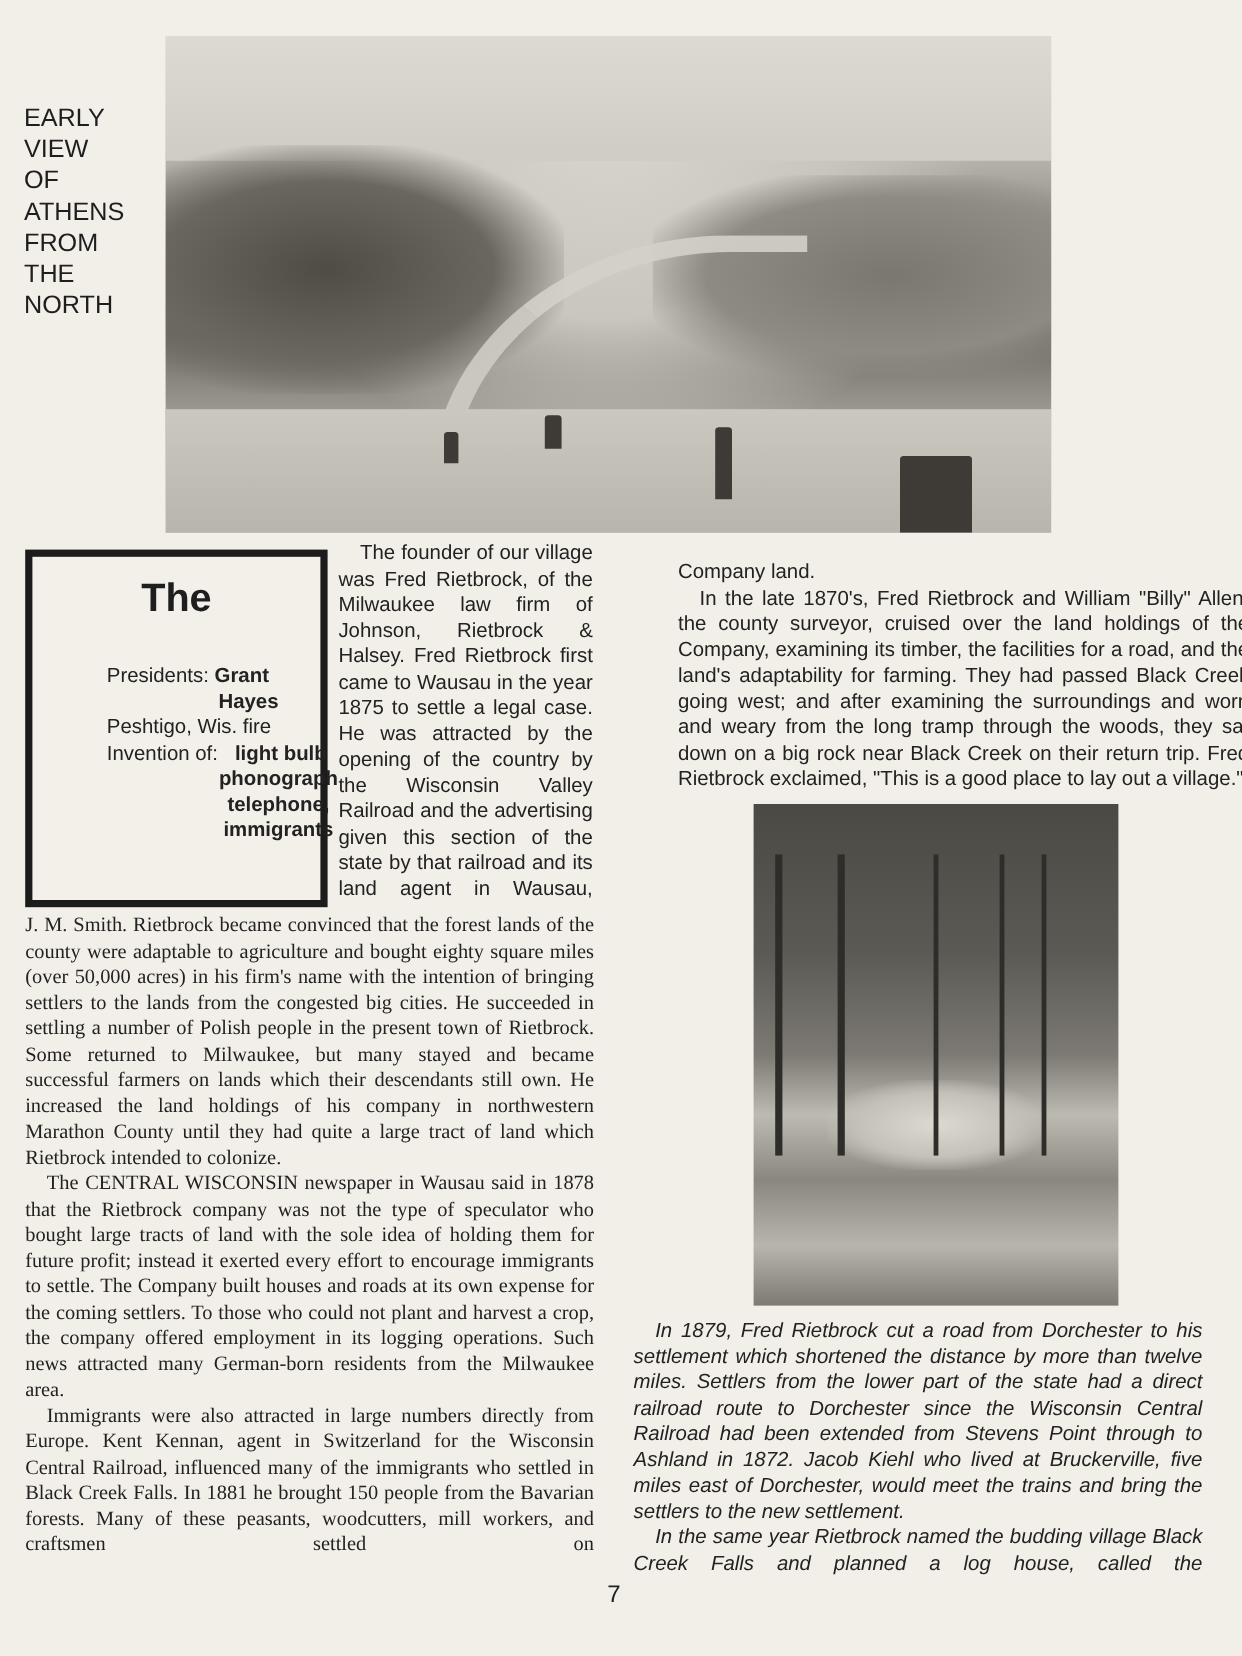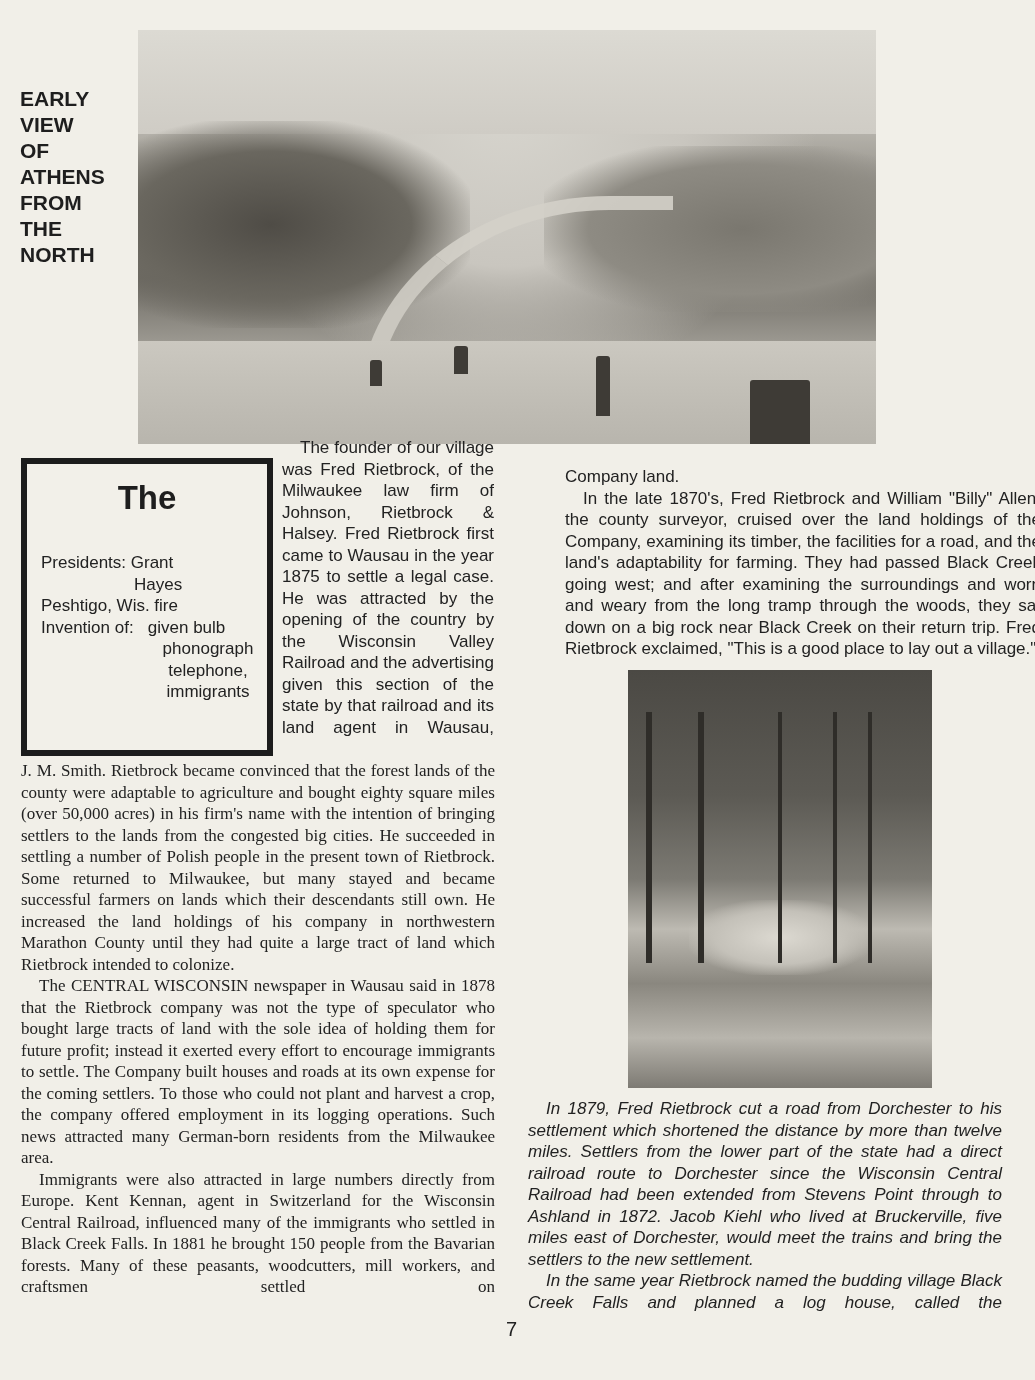--- a/index.html
+++ b/index.html
@@ -4,21 +4,21 @@
 <style>
   html, body { margin:0; padding:0; }
   body {
     width:1035px; height:1380px; position:relative; overflow:hidden;
     background:#f1efe8;
     font-family:"Liberation Sans", sans-serif;
     color:#222;
   }
   .side-caption {
     position:absolute; left:20px; top:86px; width:110px;
-    font-weight:bold; font-size:21px; line-height:26px; color:#1e1e1e;
+    font-weight:normal; font-size:21px; line-height:26px; color:#1e1e1e;
   }
   .side-caption span { display:block; }
   .photo {
     position:absolute; overflow:hidden;
     background:#9a978f;
   }
   .photo-top {
     left:138px; top:30px; width:738px; height:414px;
     background:
       radial-gradient(ellipse at 50% 15%, #d8d6cf 0%, #c9c6bf 35%, transparent 60%),
@@ -45,34 +45,34 @@
     background:radial-gradient(ellipse, #dcd9d1 0%, #c4c1b9 50%, transparent 75%); }
 
   .info-box {
     position:absolute; left:21px; top:458px; width:240px; height:286px;
     border:6px solid #1c1c1c; background:#f2f0e9;
   }
   .info-title {
     text-align:center; font-weight:bold; font-size:33px; line-height:40px;
     margin-top:14px; color:#1e1e1e;
   }
-  .info-list { margin-top:34px; font-size:17px; line-height:21.5px; color:#222; }
+  .info-list { margin-top:34px; font-size:17px; line-height:21.5px; color:#222;padding-left:48px; }
   .info-row { display:flex; padding-left:14px; }
   .info-row .k { white-space:pre; }
-  .info-row .v { white-space:pre; }
+  .info-row .v { white-space:pre;font-weight:bold; }
   .indent1 { padding-left:107px; }
   .indent2 { padding-left:122px;justify-content:center; }
 
   .text {
     position:absolute; font-size:17px; line-height:21.5px; color:#222;
     text-align:justify;
   }
   .text p { margin:0; }
   .text p.ind { text-indent:18px; }
-  .col1-top { left:282px; top:437px; width:212px; }
+  .col1-top { left:282px; top:450px; width:212px; }
   .col1 { left:21px; top:760px; width:474px;font-family:Liberation Serif, serif; }
   .col2-top { left:524px; top:466px; width:476px;margin-left:41px; }
   .col2-bot { left:528px; top:1098px; width:474px;font-style:italic; }
   .last-line { text-align-last:justify; }
   .page-num {
     position:absolute; left:506px; top:1318px; font-size:20px; color:#222;
   }
 </style>
 </head>
 <body>
@@ -107,21 +107,21 @@
     <div class="info-row">
       <span class="k">Presidents:</span>&nbsp;<span class="v">Grant</span>
     </div>
     <div class="info-row indent1">
       <span class="v">Hayes</span>
     </div>
     <div class="info-row">
       <span class="k">Peshtigo, Wis. fire</span>
     </div>
     <div class="info-row">
-      <span class="k">Invention of:</span>&nbsp;&nbsp;&nbsp;<span class="v">given bulb</span>
+      <span class="k">Invention of:</span>&nbsp;&nbsp;&nbsp;<span class="v">light bulb</span>
     </div>
     <div class="info-row indent2">
       <span class="v">phonograph</span>
     </div>
     <div class="info-row indent2">
       <span class="v">telephone,</span>
     </div>
     <div class="info-row indent2">
       <span class="v">immigrants</span>
     </div>

